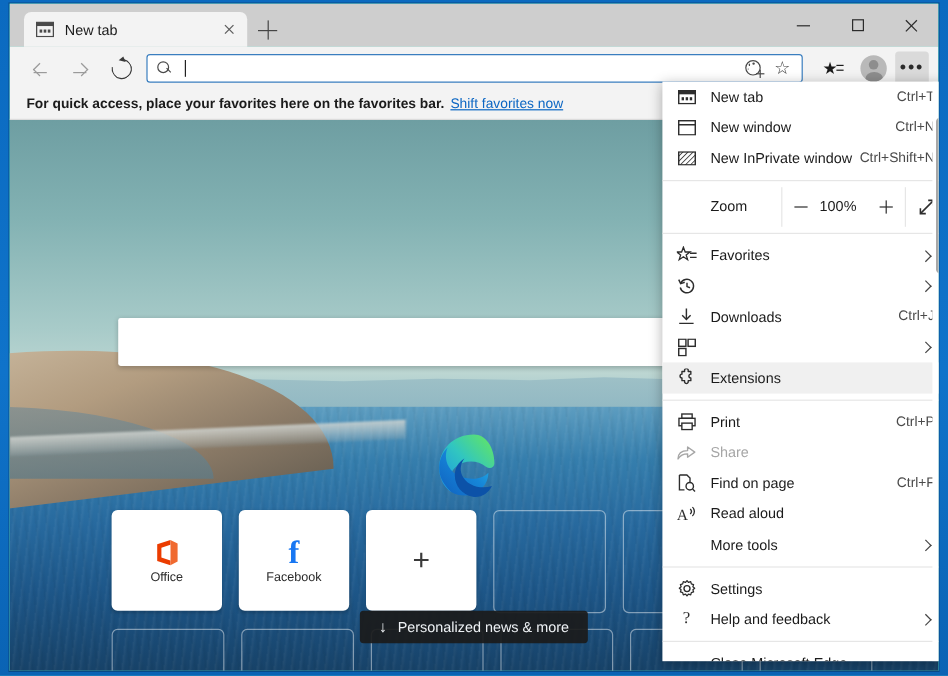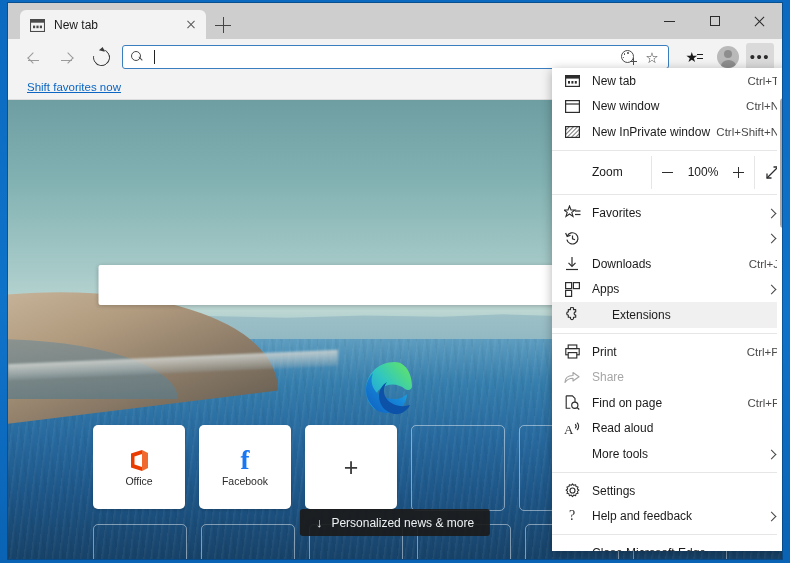--- a/index.html
+++ b/index.html
@@ -173,40 +173,40 @@
   }
   .news-pill .dn{margin-right:9px;font-size:13px;}
 
   
   .menu{
     position:absolute;left:544px;top:65px;width:237px;height:483px;
     background:#fff;box-shadow:0 2px 10px rgba(0,0,0,.30);
     font-size:12px;color:#1b1b1b;overflow:hidden;
   }
   .mi{display:flex;align-items:center;height:25.6px;padding:0 10px 0 0;position:relative;}
-  .mi.active{background:#f0f0f0;gap:20px;}
+  .mi.active{background:#f0f0f0;}
   .mi-ico{width:40px;flex:0 0 auto;display:flex;align-items:center;justify-content:center;}
   .mi-lbl{flex:1 1 auto;}
   .mi-acc{color:#4a4a4a;font-size:11.5px;margin-left:auto;}
   .mi-chev{margin-left:auto;width:14px;height:14px;position:relative;}
   .mi-chev:before{content:"";position:absolute;left:3px;top:4px;width:6px;height:6px;border-top:1.2px solid #444;border-right:1.2px solid #444;transform:rotate(45deg);}
   .mi.disabled .mi-lbl,.mi.disabled .mi-acc{color:#a6a6a6;}
   .msep{height:1px;background:#e6e6e6;margin:5px 0;}
   .g-help{font-size:14px;color:#2d2d2d;line-height:14px;font-family:"Liberation Serif",serif;}
 
   
   .zoomrow{display:flex;align-items:center;height:33px;}
   .zoomrow .zlbl{width:40px;flex:0 0 auto;}
   .zoomrow .ztext{padding-left:0;flex:1 1 auto;}
   .zoomrow .zctl{display:flex;align-items:center;border-left:1px solid #e6e6e6;height:33px;}
   .zbtn{width:31px;height:33px;display:flex;align-items:center;justify-content:center;position:relative;}
   .zbtn.minus:before{content:"";width:11px;height:1.3px;background:#2d2d2d;}
   .zbtn.plus:before{content:"";position:absolute;width:11px;height:1.3px;background:#2d2d2d;}
   .zbtn.plus:after{content:"";position:absolute;width:1.3px;height:11px;background:#2d2d2d;}
-  .zval{width:40px;text-align:center;font-size:12px;color:#1b1b1b;}
+  .zval{width:40px;text-align:left;font-size:12px;color:#1b1b1b;}
   .zfull{width:34px;height:33px;display:flex;align-items:center;justify-content:center;border-left:1px solid #e6e6e6;}
 
   
   .mscroll{position:absolute;right:0;top:0;width:12px;height:100%;background:#fff;}
   .mthumb{position:absolute;right:2px;top:30px;width:7px;height:130px;background:#a8a8a8;border-radius:4px;}
 </style>
 </head>
 <body>
 
 <div class="desktop"></div>
@@ -283,20 +283,21 @@
     </div>
     <div class="tbtn">
       <span class="avatar"></span>
     </div>
     <div class="settings-btn">
       <span>•••</span>
     </div>
   </div>
 
   <div class="favbar">
+    <b>For quick access, place your favorites here on the favorites bar.</b>
     <a href="#">Shift favorites now</a>
   </div>
 
   <div class="page">
     <div class="bg-sky"></div>
     <div class="bg-farhills"></div>
     <div class="bg-water"></div>
     <div class="bg-hill"></div>
     <div class="bg-hill2"></div>
     <div class="bg-shore"></div>
@@ -470,21 +471,20 @@
     </div>
 
     <div class="mi">
       <span class="mi-ico">
         <svg width="15" height="15" viewBox="0 0 15 15">
           <rect x="0.6" y="0.6" width="6" height="6" fill="none" stroke="#2d2d2d" stroke-width="1.2"></rect>
           <rect x="8.4" y="0.6" width="6" height="6" fill="none" stroke="#2d2d2d" stroke-width="1.2"></rect>
           <rect x="0.6" y="8.4" width="6" height="6" fill="none" stroke="#2d2d2d" stroke-width="1.2"></rect>
         </svg>
       </span>
-      <span class="mi-lbl">Apps</span>
       <span class="mi-chev"></span>
     </div>
 
     <div class="mi active">
       <span class="mi-ico">
         <svg width="15" height="15" viewBox="0 0 15 15">
           <path d="M5.5 1.2 a1.6 1.6 0 0 1 3 0 v1.4 h2.2 v2.2 a1.6 1.6 0 0 0 0 3.2 v2.2 h-2.2 v1.4 a1.6 1.6 0 0 1 -3 0 v-1.4 h-2.2 v-2.2 a1.6 1.6 0 0 1 0 -3.2 v-2.2 h2.2 Z" fill="none" stroke="#2d2d2d" stroke-width="1.15" stroke-linejoin="round"></path>
         </svg>
       </span>
       <span class="mi-lbl">Extensions</span>

